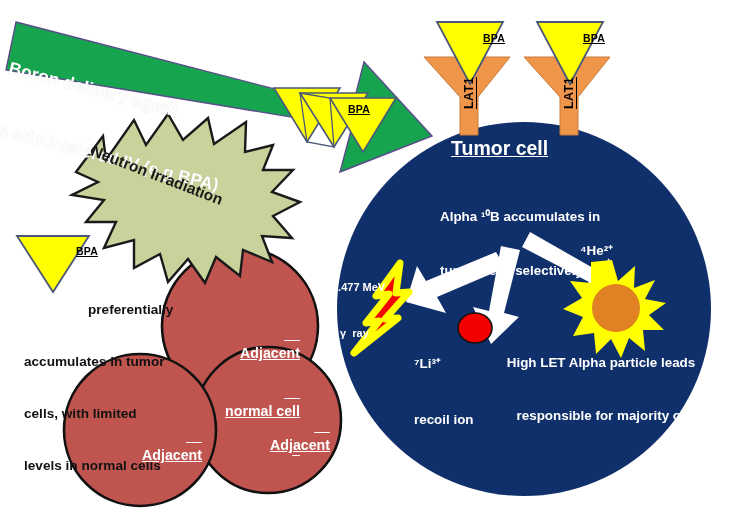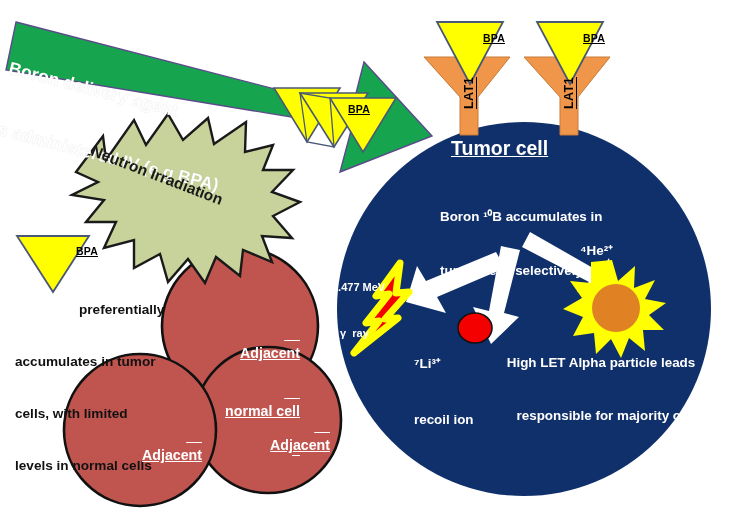--- a/index.html
+++ b/index.html
@@ -74,21 +74,21 @@
     text-decoration: underline;
     writing-mode: vertical-rl;
     transform: rotate(180deg);
     letter-spacing: 0.4px;
   }
   #lat1-1 { left: 462px; top: 77px; }
   #lat1-2 { left: 562px; top: 77px; }
 
   
   #legend-text {
-    left: 15px;
+    left: 24px;
     top: 266px;
     width: 175px;
     color: #111111;
     font-size: 13.6px;
     line-height: 1.28;
   }
   #legend-text .indent-first { padding-left: 64px; }
 
   
   #tumor-title {
@@ -235,21 +235,21 @@
 
   <div class="txt" id="legend-text">
     <div class="indent-first">preferentially</div>
     <div>accumulates in tumor</div>
     <div>cells, with limited</div>
     <div>levels in normal cells</div>
   </div>
 
   <div class="txt" id="tumor-title">Tumor cell</div>
   <div class="txt" id="tumor-sub">
-    <div>Boron ¹⁰B accumulates in</div>
+    <div>Alpha ¹⁰B accumulates in</div>
     <div>tumor cells selectively</div>
   </div>
 
   <div class="txt" id="gamma-label">
     <div>0.477 MeV</div>
     <div class="l2">γ  ray</div>
   </div>
 
   <div class="txt" id="li-label">
     <div>⁷Li³⁺</div>

